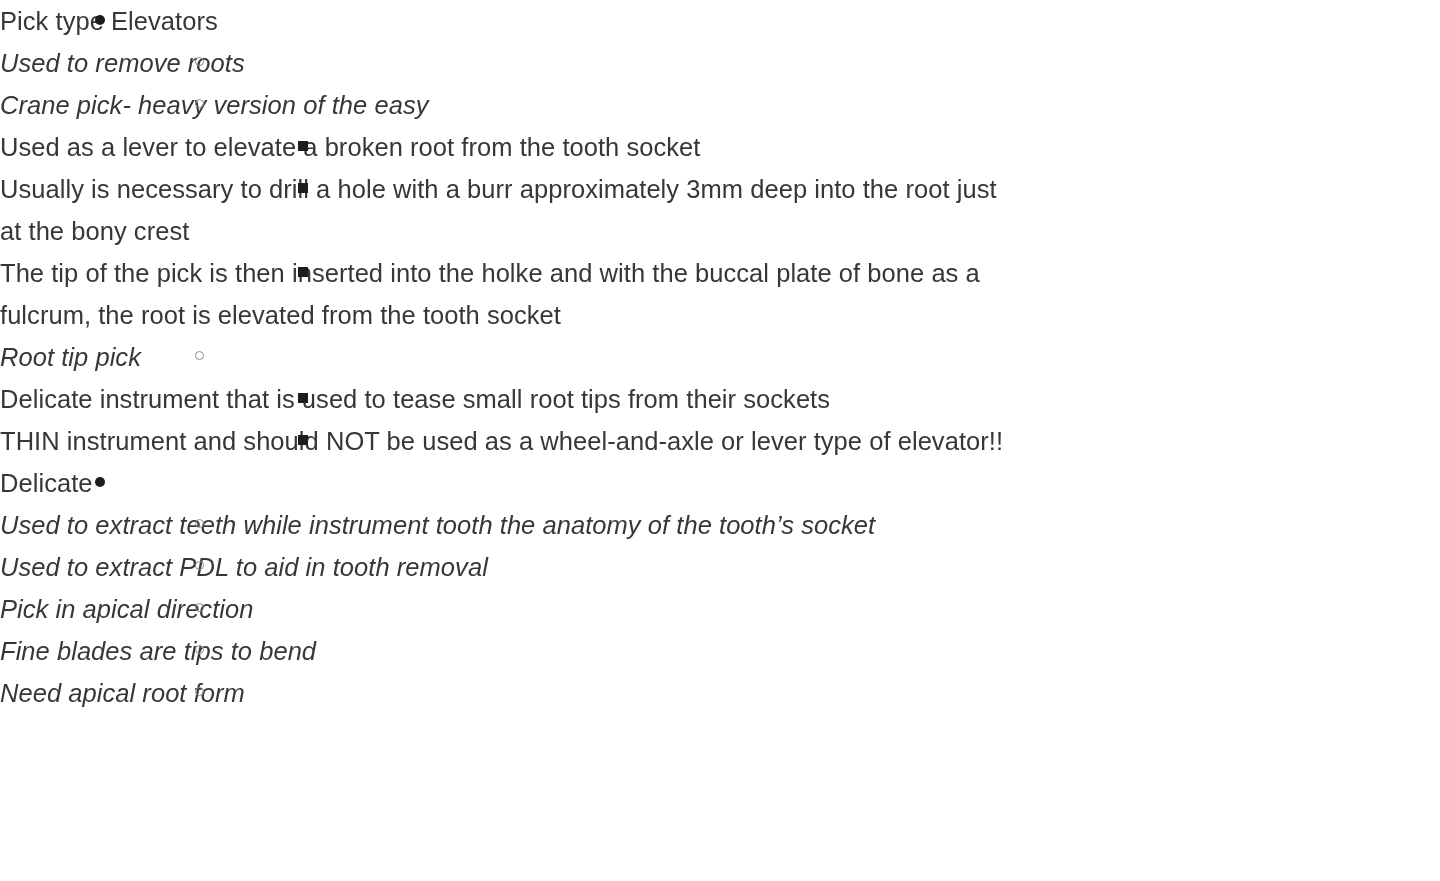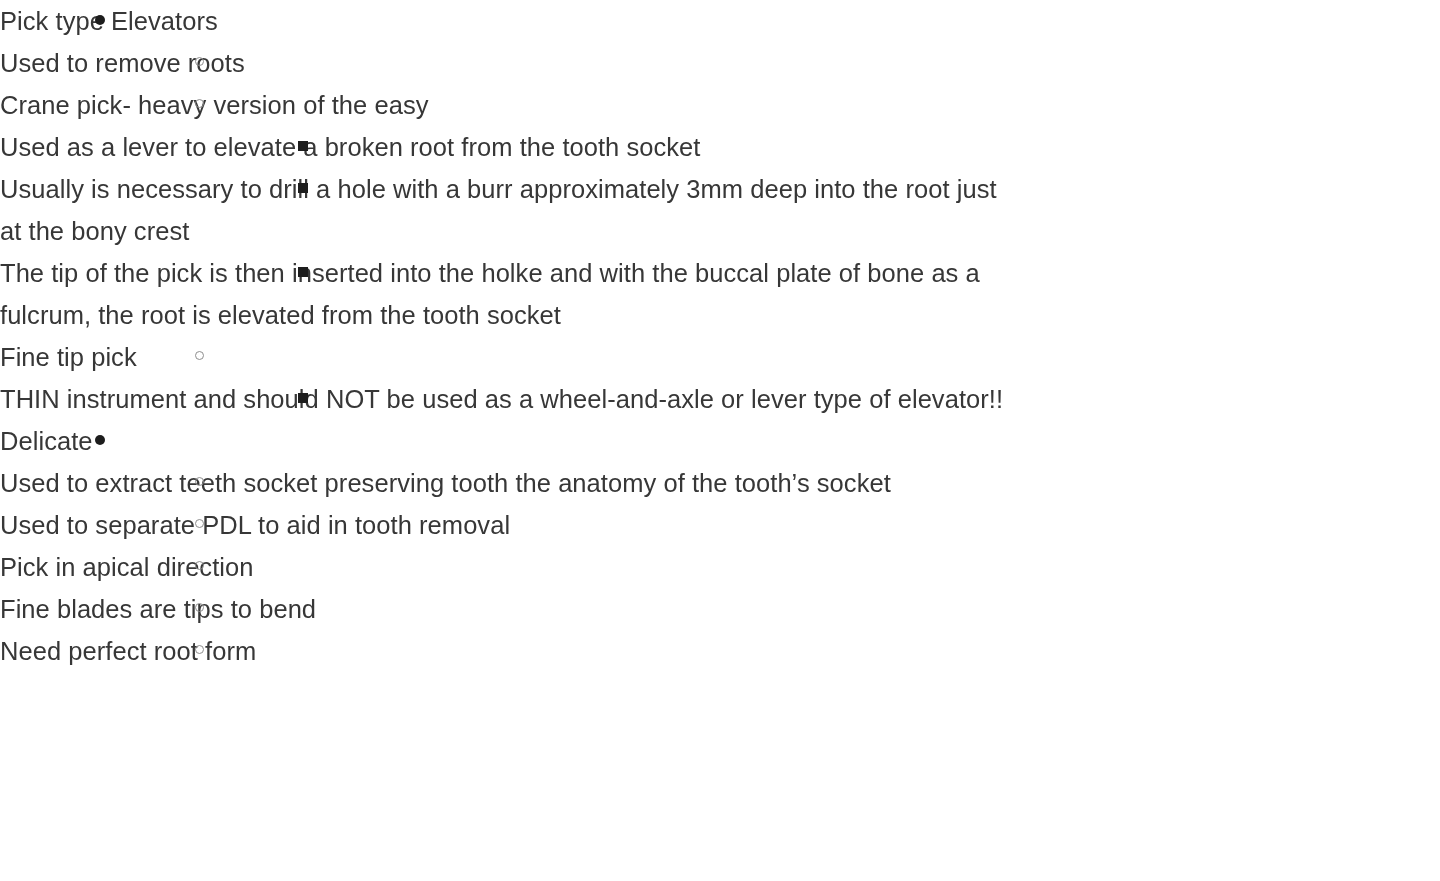--- a/index.html
+++ b/index.html
@@ -74,21 +74,21 @@
   .lvl1 .bullet {
     left: 95px;
     top: 15px;
     width: 10px;
     height: 10px;
     border-radius: 50%;
     background: #1d1d1d;
   }
 
   
-  .lvl2 { padding-left: 244px; }
+  .lvl2 { padding-left: 244px; font-style: italic; }
   .lvl2 .bullet {
     left: 195px;
     top: 15px;
     width: 7px;
     height: 7px;
     border-radius: 50%;
     background: transparent;
     border: 1.6px solid #8e8e8e;
   }
 
@@ -141,53 +141,57 @@
       <span class="txt">Usually is necessary to drill a hole with a burr approximately 3mm deep into the root just at the bony crest</span>
     </li>
 
     <li class="row lvl3">
       <span class="bullet"></span>
       <span class="txt">The tip of the pick is then inserted into the holke and with the buccal plate of bone as a fulcrum, the root is elevated from the tooth socket</span>
     </li>
 
     <li class="row lvl2">
       <span class="bullet"></span>
-      <span class="txt">Fine tip pick</span>
+      <span class="txt">Root tip pick</span>
     </li>
 
+    <li class="row lvl3">
+      <span class="bullet"></span>
+      <span class="txt">Delicate instrument that is used to tease small root tips from their sockets</span>
+    </li>
 
     <li class="row lvl3">
       <span class="bullet"></span>
       <span class="txt">THIN instrument and should NOT be used as a wheel-and-axle or lever type of elevator!!</span>
     </li>
 
     <li class="row lvl1">
       <span class="bullet"></span>
       <span class="txt">Delicate</span>
     </li>
 
     <li class="row lvl2">
       <span class="bullet"></span>
-      <span class="txt">Used to extract teeth socket preserving tooth the anatomy of the tooth’s socket</span>
+      <span class="txt">Used to extract teeth while instrument tooth the anatomy of the tooth’s socket</span>
     </li>
 
     <li class="row lvl2">
       <span class="bullet"></span>
-      <span class="txt">Used to separate PDL to aid in tooth removal</span>
+      <span class="txt">Used to extract PDL to aid in tooth removal</span>
     </li>
 
     <li class="row lvl2">
       <span class="bullet"></span>
       <span class="txt">Pick in apical direction</span>
     </li>
 
     <li class="row lvl2">
       <span class="bullet"></span>
       <span class="txt">Fine blades are tips to bend</span>
     </li>
 
     <li class="row lvl2">
       <span class="bullet"></span>
-      <span class="txt">Need perfect root form</span>
+      <span class="txt">Need apical root form</span>
     </li>
 
   </ul>
 </div>
 
 </body></html>

